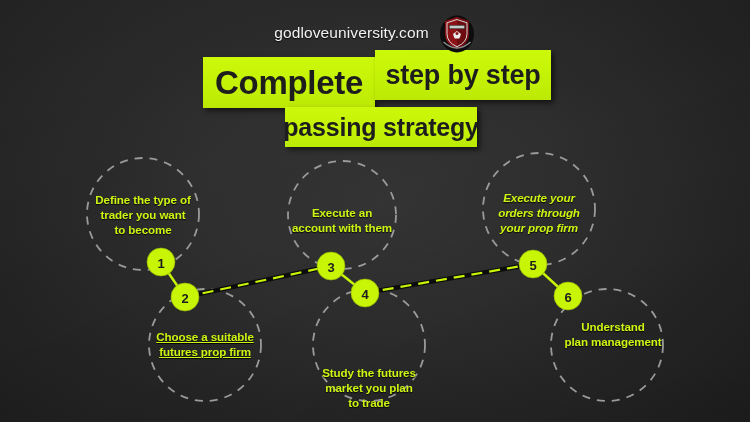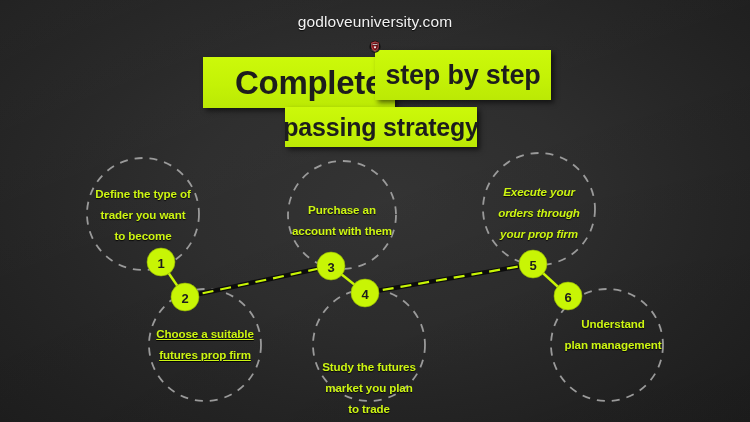--- a/index.html
+++ b/index.html
@@ -14,51 +14,51 @@
       radial-gradient(ellipse 520px 330px at 52% 48%, #343434 0%, #2e2e2e 38%, #272727 62%, #222222 82%, #1e1e1e 100%);
   }
   #stage:after{
     content:"";position:absolute;inset:0;pointer-events:none;
     background:linear-gradient(160deg, rgba(255,255,255,.02) 0%, rgba(0,0,0,0) 45%, rgba(0,0,0,.12) 100%);
   }
 
   
   .brand{
     position:absolute;left:0;right:0;top:13px;height:40px;
-    display:flex;align-items:center;justify-content:center;gap:9px;z-index:6;flex-direction:column;
+    display:flex;align-items:center;justify-content:center;gap:9px;z-index:6;
   }
   .brand-text{
     color:#f2f2f2;font-size:15.5px;letter-spacing:.1px;font-weight:400;
     text-shadow:0 1px 1px rgba(0,0,0,.8);white-space:nowrap;
   }
   .crest{width:38px;height:40px;display:block;}
 
   
   .title-wrap{position:absolute;left:0;top:50px;width:750px;height:100px;z-index:5;}
   .hl{
     position:absolute;
     background:linear-gradient(180deg,#ccf90a 0%,#c4f206 55%,#bbe905 100%);
     color:#1d1d1d;
     font-weight:bold;
     display:flex;align-items:center;justify-content:center;
     box-shadow:3px 3px 5px rgba(0,0,0,.55);
     white-space:nowrap;
   }
-  .hl-1{left:203px;top:7px;width:172px;height:51px;font-size:33px;letter-spacing:-.3px;padding-left:20px;}
+  .hl-1{left:203px;top:7px;width:172px;height:51px;font-size:33px;letter-spacing:-.3px;}
   .hl-2{left:375px;top:0px;width:176px;height:50px;font-size:27px;letter-spacing:-.2px;}
   .hl-3{left:285px;top:57px;width:192px;height:40px;font-size:25px;letter-spacing:-.2px;}
 
   
   #flow{position:absolute;left:0;top:0;width:750px;height:422px;z-index:2;}
 
   
   .bubble-txt{
     position:absolute;z-index:4;
     color:#cdf513;
-    font-size:11.6px;line-height:21px;font-weight:bold;
+    font-size:11.6px;line-height:15px;font-weight:bold;
     text-align:center;white-space:pre-line;
     text-shadow:0 1px 1px rgba(0,0,0,.85);
     transform:translate(-50%,-50%);
     letter-spacing:-.1px;
   }
 
   
   .num{
     position:absolute;z-index:5;
     color:#1d1d1d;font-weight:bold;font-size:13px;
@@ -119,21 +119,21 @@
         <circle cx="568" cy="296" r="14" fill="#c8f505" stroke="#8fae06" stroke-width="0.6"></circle>
       </g>
   </svg>
 
   <div id="labels">
       <div class="bubble-txt" style="left: 143px; top: 214px; width: 132px; margin-left: 0px;">Define the type of
 trader you want
 to become</div>
       <div class="bubble-txt" style="left: 205px; top: 344px; width: 132px; margin-left: 0px; text-decoration: underline;">Choose a suitable
 futures prop firm</div>
-      <div class="bubble-txt" style="left: 342px; top: 220px; width: 128px; margin-left: 0px;">Purchase an
+      <div class="bubble-txt" style="left: 342px; top: 220px; width: 128px; margin-left: 0px;">Execute an
 account with them</div>
       <div class="bubble-txt" style="left: 369px; top: 343px; width: 132px; margin-left: 0px; margin-top: 44px;">Study the futures
 market you plan
 to trade</div>
       <div class="bubble-txt" style="left: 539px; top: 212px; width: 132px; margin-left: 0px; font-style: italic;">Execute your
 orders through
 your prop firm</div>
       <div class="bubble-txt" style="left: 613px; top: 334px; width: 132px; margin-left: 0px;">Understand
 plan management</div>
     </div>

